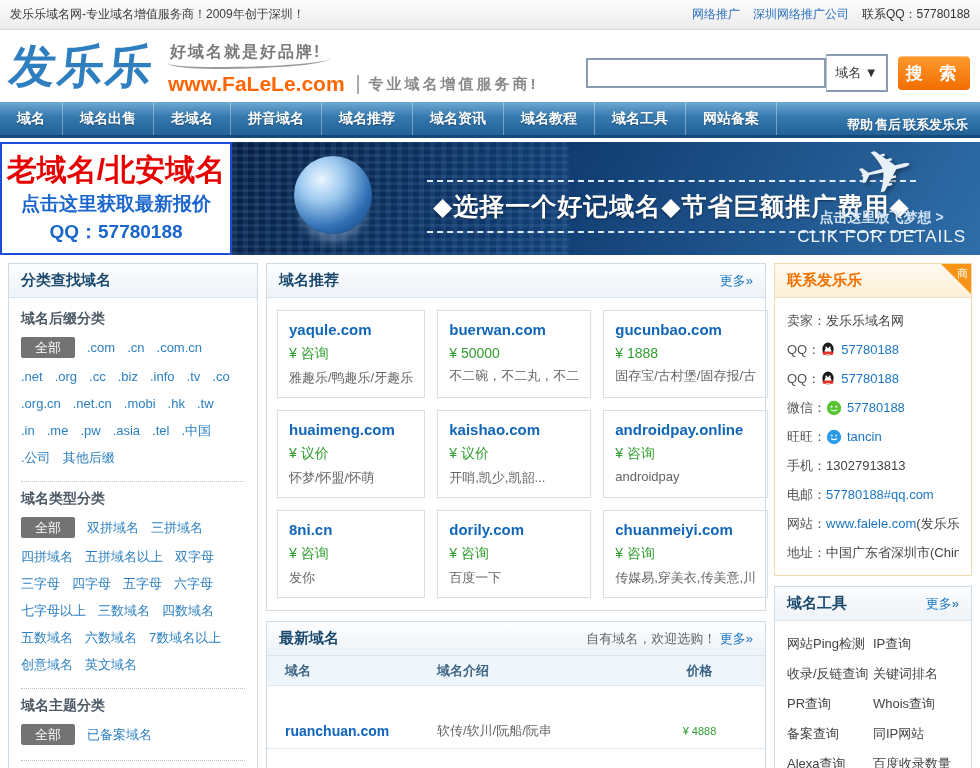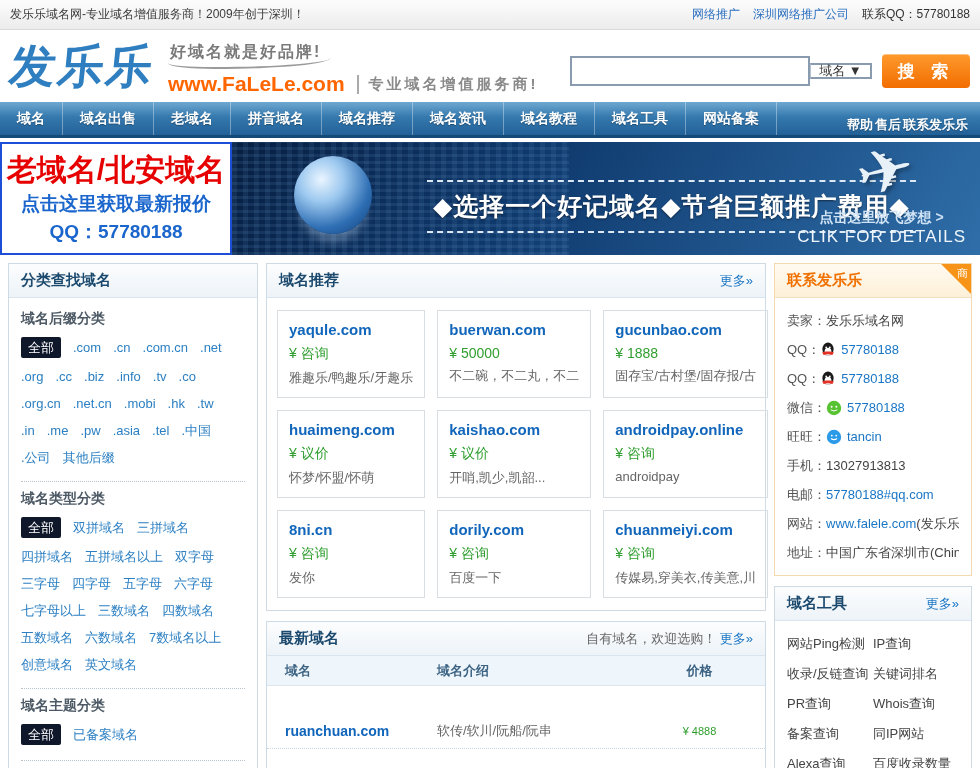--- a/index.html
+++ b/index.html
@@ -20,23 +20,23 @@
      transform:skewX(-6deg); letter-spacing:2px; font-family:"DejaVu Sans",sans-serif; cursor:pointer;}
   .logo-side { margin-left:14px; padding-top:8px; }
   .slogan1 { color:#7a7a7a; font-size:16px; font-weight:bold; letter-spacing:2px;
      border-bottom:2px solid #9a9a9a; border-radius:0 0 100% 40%/0 0 16px 8px; padding:0 10px 4px 2px; display:inline-block;}
   .logo-row2 { display:flex; align-items:center; margin-top:3px;}
   .site-url { color:#ff6600; font-size:21px; font-weight:bold; }
   .slogan2 { color:#8a8a8a; font-size:15px; font-weight:bold; letter-spacing:3px; margin-left:12px;
      border-left:2px solid #aaa; padding-left:10px;text-align:center;}
   .search-area { position:absolute; right:10px; top:24px; display:flex; align-items:center;}
   .search-input { width:240px; height:30px; border:2px solid #8a9bb0; outline:none; padding:0 6px; font-size:14px;}
-  .search-select { width:62px; height:16px; border:2px solid #8a9bb0; border-left:1px solid #b5c2d0; background:#fff;
+  .search-select { width:62px; height:38px; border:2px solid #8a9bb0; border-left:1px solid #b5c2d0; background:#fff;
      display:flex; align-items:center; justify-content:center; font-size:13px; color:#333; cursor:pointer;}
-  .search-btn { width:88px; height:34px; margin-left:10px; border:none; border-radius:4px; cursor:pointer;
+  .search-btn { width:72px; height:34px; margin-left:10px; border:none; border-radius:4px; cursor:pointer;
      background:linear-gradient(#ff9a2e,#f26d00); color:#fff; font-size:17px; font-weight:bold; letter-spacing:6px;
      box-shadow:inset 0 1px 0 rgba(255,255,255,.4); font-family:inherit;}
 
   
   .nav { height:36px; background:linear-gradient(#6fa9d2 0%, #3579ae 45%, #226198 100%);
      border-bottom:3px solid #134a78; display:flex; align-items:stretch; justify-content:space-between;}
   .nav-left { display:flex; }
   .nav-item { color:#fff; font-size:14px; font-weight:bold; padding:0 17px; display:flex; align-items:center;
      cursor:pointer; border-right:1px solid rgba(255,255,255,.35); text-shadow:0 1px 1px rgba(0,0,0,.3);}
   .nav-right { display:flex; align-items:center; padding-right:12px; gap:2px;margin-top:12px;}
@@ -75,21 +75,21 @@
   .box-title { font-size:15px; font-weight:bold; color:#1c4a6e; }
   .more { color:#1a76c5; font-size:13px; cursor:pointer; text-decoration:none;}
 
   
   .sidebar { width:250px; }
   .sb-body { padding:4px 12px 10px 12px; }
   .group { padding:8px 0 10px 0; }
   .group + .group { border-top:1px dotted #b9c4cc; }
   .group-label { font-size:14px; font-weight:bold; color:#4d5a66; margin-bottom:4px;}
   .chip { display:inline-block; color:#2b7fc2; font-size:13px; margin:5px 12px 5px 0; cursor:pointer; line-height:17px;}
-  .chip.active { background:#0f172a; color:#fff; padding:2px 7px; border-radius:2px;}
+  .chip.active { background:#737373; color:#fff; padding:2px 14px; border-radius:2px;}
 
   
   .middle { width:500px; }
   .cards { display:grid; grid-template-columns:1fr 1fr 1fr; gap:12px; padding:12px 10px;}
   .card { border:1px solid #d9dee3; padding:10px 11px; cursor:pointer;}
   .card-domain { color:#1166bb; font-size:15px; font-weight:bold; white-space:nowrap; overflow:hidden;}
   .card-price { color:#2f9e2f; font-size:14px; margin:7px 0 6px 0;}
   .card-desc { color:#666; font-size:13px; white-space:nowrap; overflow:hidden;}
   .latest { margin-top:10px; }
   .latest-note { color:#666; font-size:13px; }

